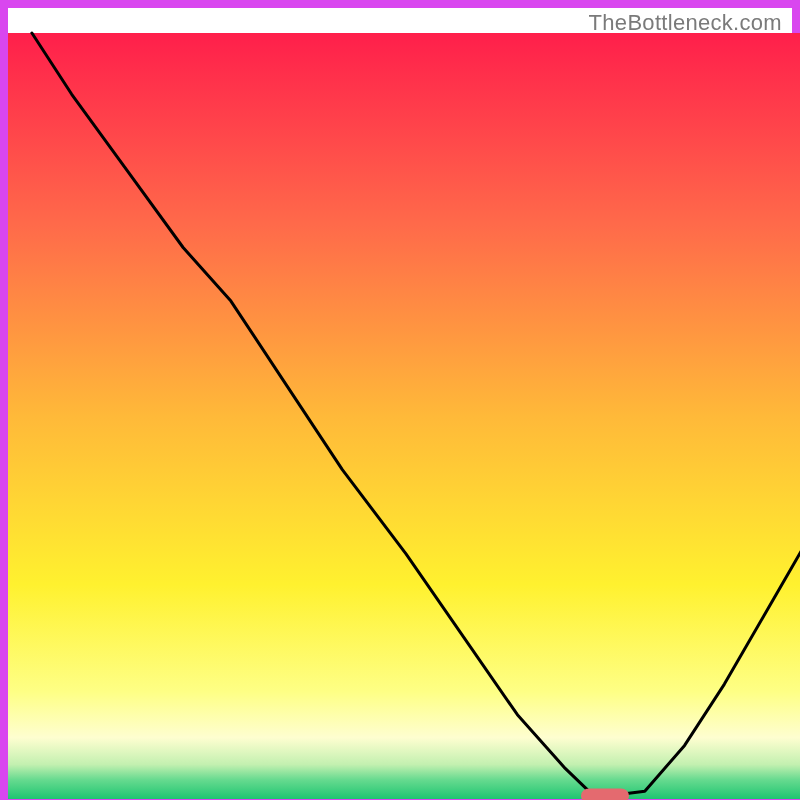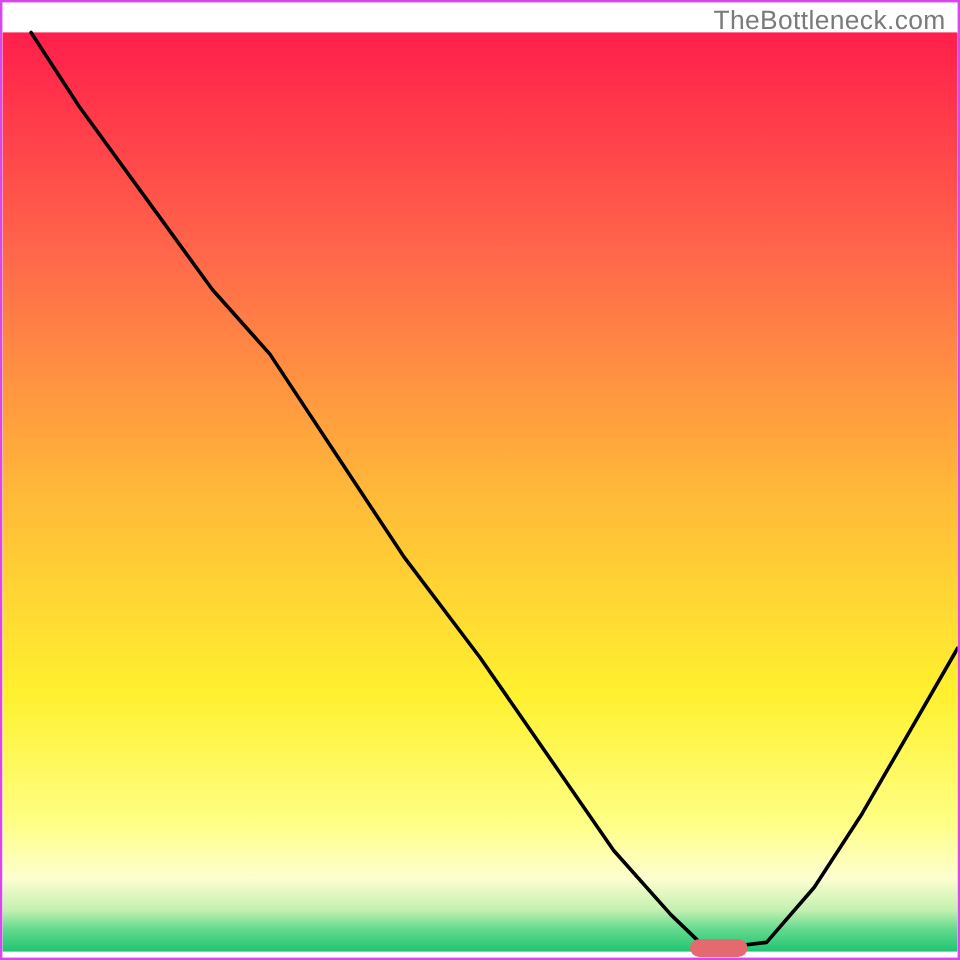--- a/index.html
+++ b/index.html
@@ -9,21 +9,21 @@
     height: 800px;
     background: #ffffff;
     overflow: hidden;
   }
   .frame {
     position: absolute;
     left: 0; top: 0;
     width: 800px;
     height: 800px;
     box-sizing: border-box;
-    border: 2px solid #d946ef;
+    border: 8px solid #d946ef;
   }
   .watermark {
     position: absolute;
     top: 2px;
     right: 10px;
     font-family: Arial, Helvetica, sans-serif;
     font-size: 22px;
     color: #7a7a7a;
     font-weight: 500;
     letter-spacing: 0.3px;

